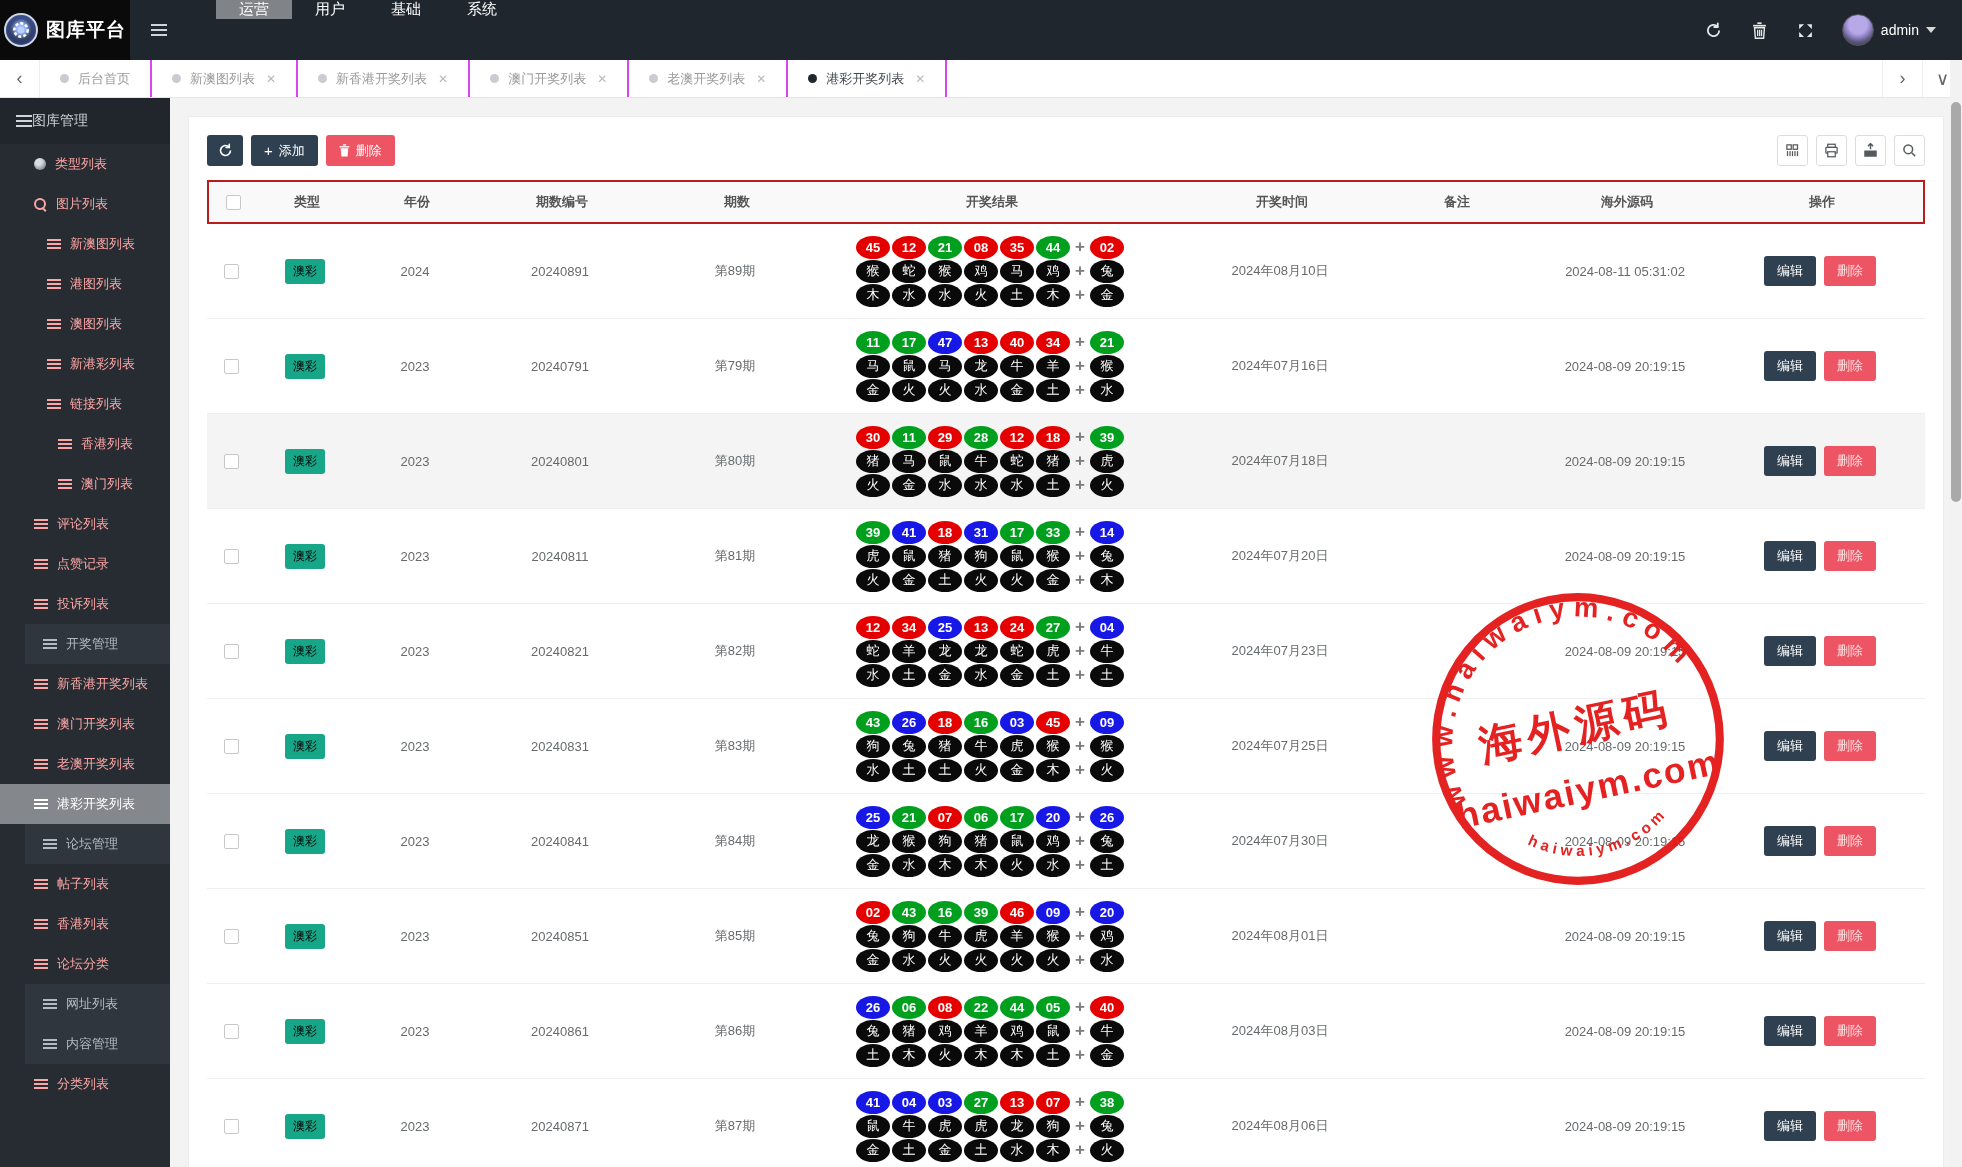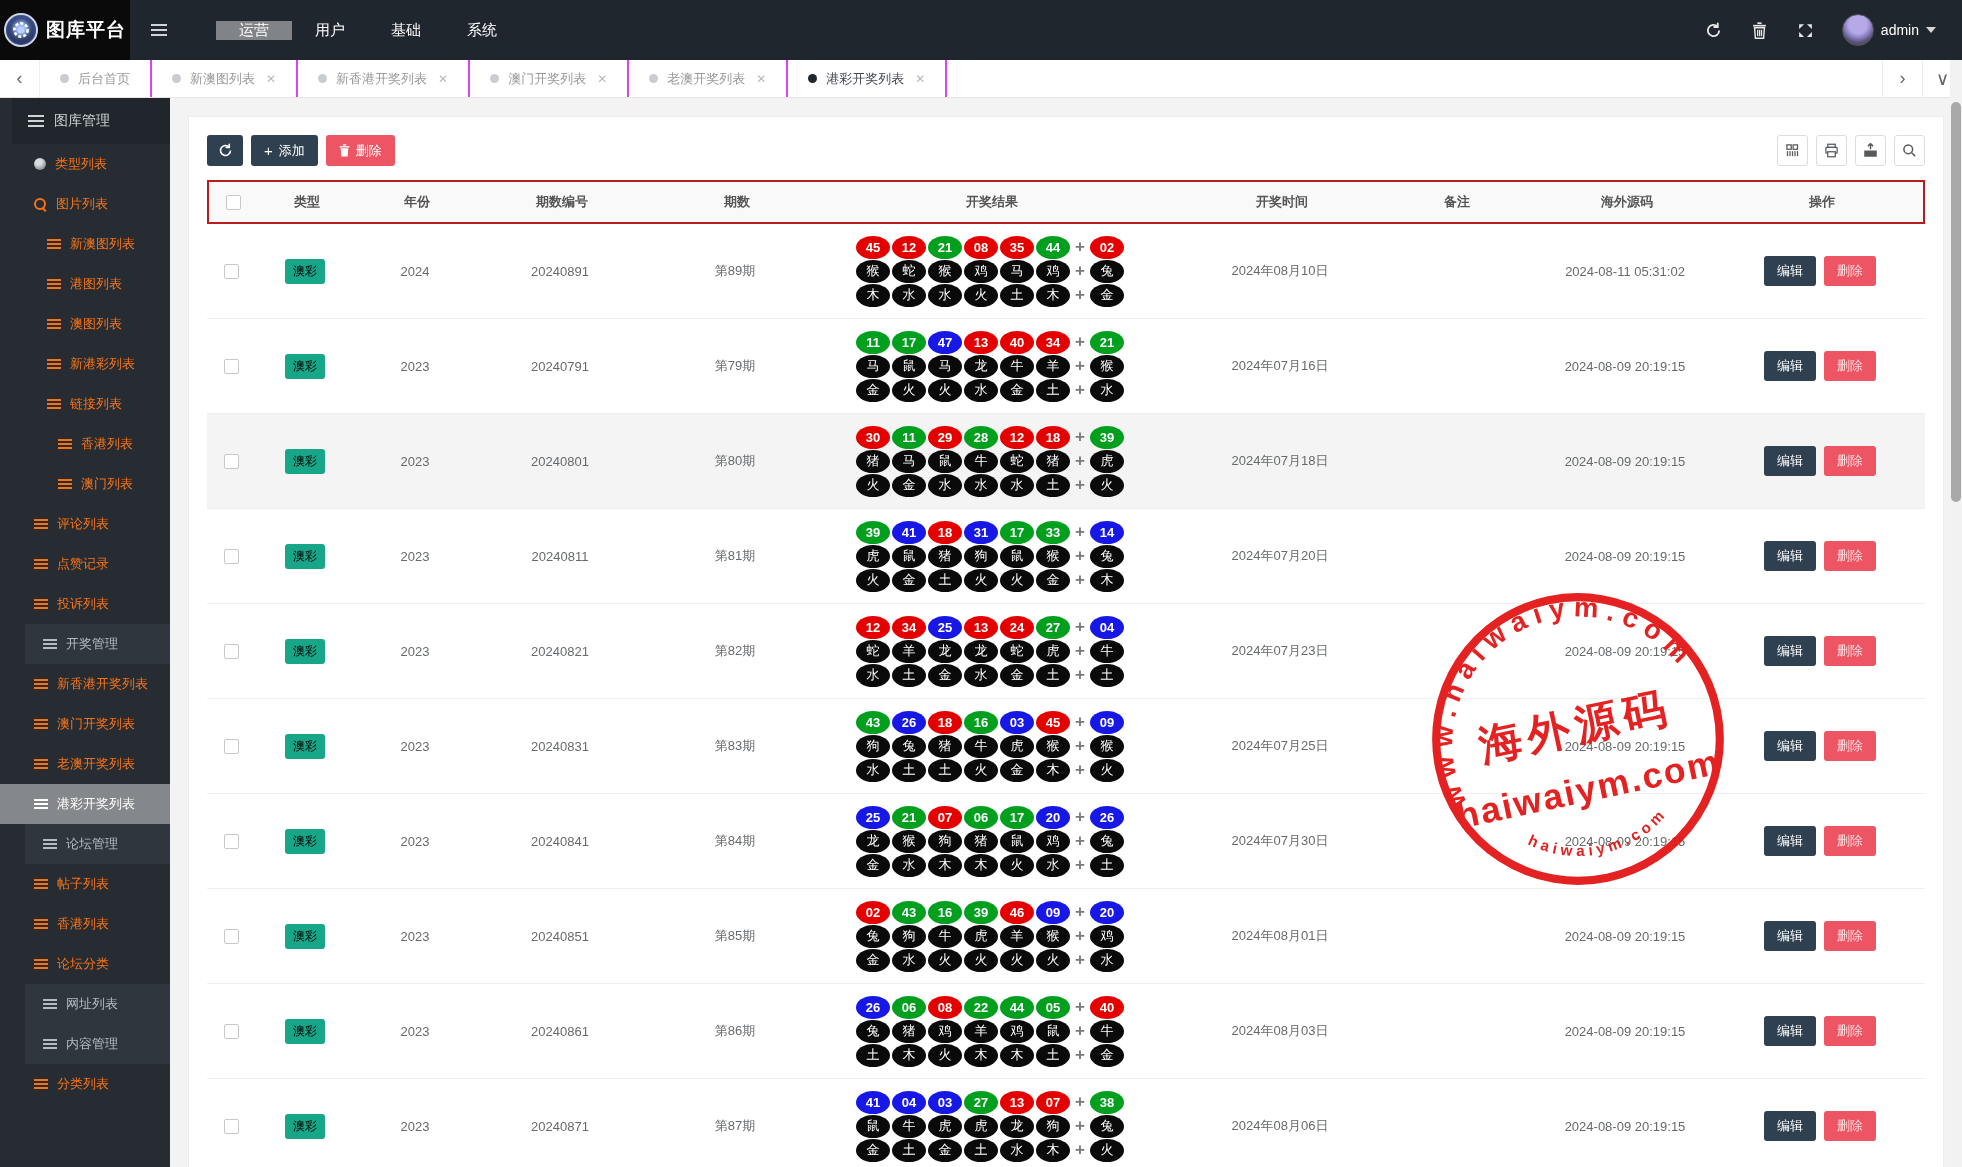--- a/index.html
+++ b/index.html
@@ -5,21 +5,21 @@
   * { margin:0; padding:0; box-sizing:border-box; }
   html,body { width:1962px; height:1167px; overflow:hidden; font-family:"Liberation Sans","DejaVu Sans",sans-serif; background:#f3f3f4; }
 
   
   .navbar { height:60px; background:#1f262d; display:flex; align-items:stretch; color:#fff; }
   .logo { width:130px; background:#0a0a0a; display:flex; align-items:center; justify-content:center; gap:8px; flex:none; }
   .logo-badge { width:34px; height:34px; border-radius:50%; background:radial-gradient(circle at 50% 45%, #9db8ff 0 20%, #3a4a6b 45%, #10151c 70%); border:2px solid #cfd6e4; display:flex; align-items:center; justify-content:center; box-shadow:0 0 6px #5577ff inset; }
   .logo-badge svg { display:block; }
   .logo-title { font-size:19px; font-weight:bold; letter-spacing:1px; white-space:nowrap; }
   .nav-toggle { width:58px; display:flex; align-items:center; justify-content:center; cursor:pointer; }
-  .nav-menu { display:flex; align-items:center;padding-left:28px; }
+  .nav-menu { display:flex; align-items:flex-start;padding-left:28px; }
   .nav-item { padding:0 23px; display:flex; align-items:center; font-size:15px; cursor:pointer; }
   .nav-item.active { background:#808488; }
   .nav-right { margin-left:auto; display:flex; align-items:center; gap:26px; padding-right:26px; }
   .nav-icon { width:20px; height:20px; display:flex; align-items:center; justify-content:center; cursor:pointer; color:#e8e8e8; }
   .avatar { width:32px; height:32px; border-radius:50%; overflow:hidden; flex:none; cursor:pointer; background:radial-gradient(circle at 50% 32%, #b7a8e8 0 36%, #8d81c4 52%, #585377 70%, #3a3a4a 100%); border:1px solid #555; }
   .nav-user { display:flex; align-items:center; gap:7px; font-size:14px; cursor:pointer; }
   .caret { width:0; height:0; border-left:5px solid transparent; border-right:5px solid transparent; border-top:6px solid #d7d7d7; }
 
   
   .tabbar { height:38px; background:#fff; border-bottom:1px solid #e3e6e8; display:flex; align-items:stretch; }
@@ -28,22 +28,22 @@
   .tabs { display:flex; align-items:stretch; flex:1; overflow:hidden; }
   .tab { display:flex; align-items:center; gap:9px; padding:0 20px; font-size:13px; color:#9a9a9a; border-right:2px solid #d946ef; cursor:pointer; white-space:nowrap; }
   .tab .dot { width:9px; height:9px; border-radius:50%; background:#c9ccd1; flex:none; }
   .tab.active { color:#454a52; }
   .tab.active .dot { background:#20282e; }
   .tab .close { font-size:12px; color:#b9b9b9; margin-left:2px; }
 
   
   .layout { display:flex; height:1069px; }
   .sidebar { width:170px; flex:none; background:#262c31; color:#a9b0b7; overflow:hidden; }
-  .sb-header { height:46px; display:flex; align-items:center; gap:10px; padding-left:16px; background:#20262b; color:#ccd1d6; font-size:14px;margin-left:12px; }
-  .sb-item { height:40px; display:flex; align-items:center; gap:9px; font-size:13px; cursor:pointer; color:#f97316; }
+  .sb-header { height:46px; display:flex; align-items:center; padding-left:16px; background:#20262b; color:#ccd1d6; font-size:14px; }
+  .sb-item { height:40px; display:flex; align-items:center; gap:9px; font-size:13px; cursor:pointer; color:#fca5a5; }
   .sb-item.group { background:#2f363d; color:#b4bbc2;margin-left:25px; }
   .sb-item.active { background:#84878b; color:#fff; }
   .sb-item.lvl0 { padding-left:18px; }
   .sb-item.lvl1 { padding-left:34px; }
   .sb-item.lvl2 { padding-left:47px; }
   .sb-item.lvl3 { padding-left:58px; }
   .i-list { width:14px; height:10px; flex:none; background:repeating-linear-gradient(to bottom, currentColor 0 2px, transparent 2px 4px); }
   .i-sphere { width:12px; height:12px; flex:none; border-radius:50%; background:radial-gradient(circle at 38% 32%, #d9dde2 0 28%, #8e969e 70%, #5d646b 100%); }
   .i-search { width:13px; height:13px; flex:none; position:relative; }
   .i-search::before { content:""; position:absolute; left:0; top:0; width:8px; height:8px; border:2px solid currentColor; border-radius:50%; }

